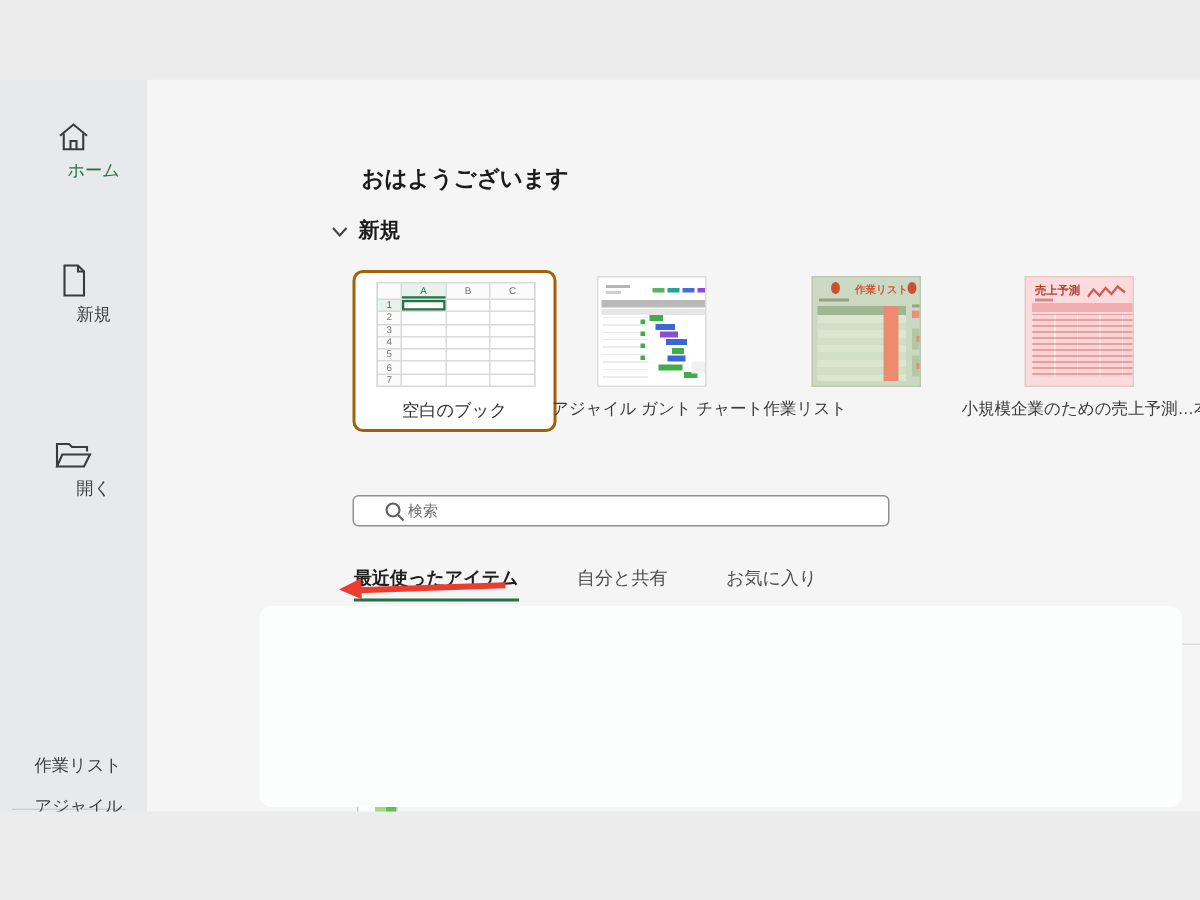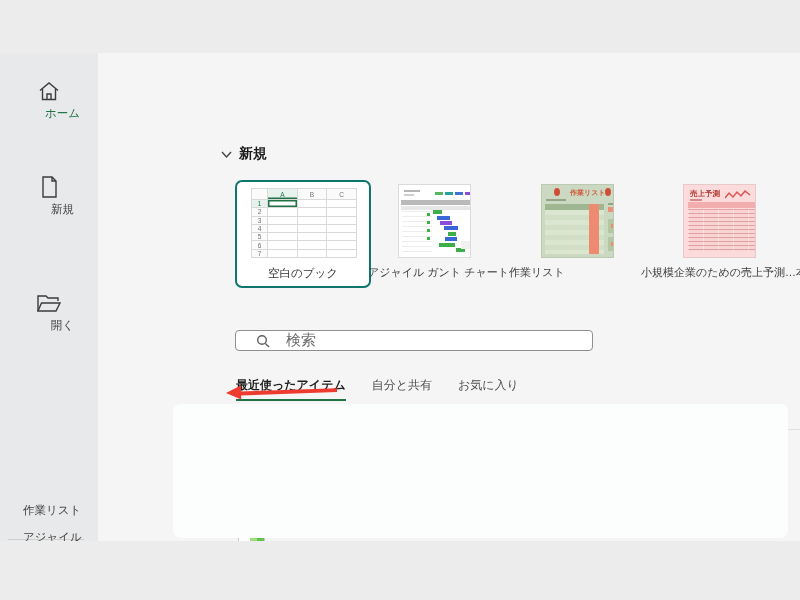--- a/index.html
+++ b/index.html
@@ -22,21 +22,21 @@
   .side-divider { position:absolute; left:8px; top:486px; width:76px; height:1px; background:#cfcfcf; }
   .side-foot { position:absolute; left:23px; font-size:11.5px; color:#404040; cursor:pointer; }
 
   
   .greeting { position:absolute; left:143px; top:57px; font-size:15px; font-weight:bold; color:#1b1b1b; }
   .new-chevron { position:absolute; left:123px; top:97px; width:11px; height:9px; }
   .new-title { position:absolute; left:141px; top:92px; font-size:14px; font-weight:bold; color:#1b1b1b; }
 
   
   .blank-card { position:absolute; left:137px; top:127px; width:136px; height:108px; background:#fff;
-                border:2px solid #0f766e; border-radius:7px; cursor:pointer; }
+                border:2px solid #a16207; border-radius:7px; cursor:pointer; }
   .sheet-preview { position:absolute; left:14px; top:6px; width:106px; height:70px;
                    display:grid; grid-template-columns:15px 1fr 1fr 1fr; grid-template-rows:10px repeat(7,1fr);
                    background:#d9d9d9; gap:1px; border:1px solid #d9d9d9; }
   .sheet-preview span { background:#fff; font-size:6.5px; color:#707070; display:flex; align-items:center; justify-content:center; overflow:hidden; }
   .sheet-preview .hdr { background:#fbfbfb; }
   .sheet-preview .hdr-a { background:#e8f2ec; box-shadow:inset 0 -1.5px 0 #217346; color:#217346; }
   .sheet-preview .hdr-1 { background:#e8f2ec; color:#217346; }
   .sheet-preview .sel { box-shadow:inset 0 0 0 1.5px #217346; }
   .blank-label { position:absolute; left:0; right:0; top:84px; text-align:center; font-size:11.5px; color:#333; }
 
@@ -54,24 +54,24 @@
   .t-sales { left:585px; background:#fbdbdb; border-color:rgba(0,0,0,.08); }
   .t-sales .ttl { position:absolute; left:6px; top:4px; font-size:7.5px; font-weight:bold; color:#b03a30; }
   .sales-rows { position:absolute; left:4px; top:24px; width:88px; height:42px; background:#fbd2d2;
       background-image:repeating-linear-gradient(180deg, rgba(150,40,40,.28) 0 1px, transparent 1px 4px),
       repeating-linear-gradient(90deg, rgba(255,255,255,.45) 0 1px, transparent 1px 15px); }
 
   
   .search-box { position:absolute; left:137px; top:277px; width:358px; height:21px; background:#fff;
                 border:1px solid #8f8f8f; border-radius:4px; display:flex; align-items:center; cursor:text; }
   .search-box svg { margin-left:20px; }
-  .search-ph { margin-left:16px; font-size:15px; color:#6b6b6b; }
-
-  
-  .tabs { position:absolute; left:138px; top:324px; display:flex; gap:26px; }
+  .search-ph { margin-left:2px; font-size:10px; color:#6b6b6b; }
+
+  
+  .tabs { position:absolute; left:138px; top:324px; display:flex; gap:39px; }
   .tab { font-size:12px; color:#4f4f4f; padding-bottom:5px; cursor:pointer; }
   .tab.active { font-weight:bold; color:#1f1f1f; border-bottom:2px solid #217346; }
 
   
   .list-hdr-icon { position:absolute; left:147px; top:357px; }
   .col-name { position:absolute; left:178px; top:359px; font-size:11.5px; color:#4a4a4a; }
   .hdr-divider { position:absolute; left:137px; top:376px; width:651px; height:1px; background:#e0e0e0; }
 
   .xlsx-icon { position:absolute; left:140px; width:27px; height:24px; background:#fff;
                border:1px solid #c6c6c6; border-radius:5px; }
@@ -95,20 +95,21 @@
 </style>
 </head>
 <body>
 
 <div class="stage">
 
   <div class="band-top"></div>
 
   <div class="app-main">
 
+    <div class="greeting">おはようございます</div>
 
     <svg class="new-chevron" viewBox="0 0 11 9">
       <polyline points="1,2 5.5,7 10,2" fill="none" stroke="#444" stroke-width="1.4"></polyline>
     </svg>
     <div class="new-title">新規</div>
 
     <div class="blank-card">
       <div class="sheet-preview" id="sheet-preview">
           <span class="hdr"></span>
           <span class="hdr hdr-a">A</span>

